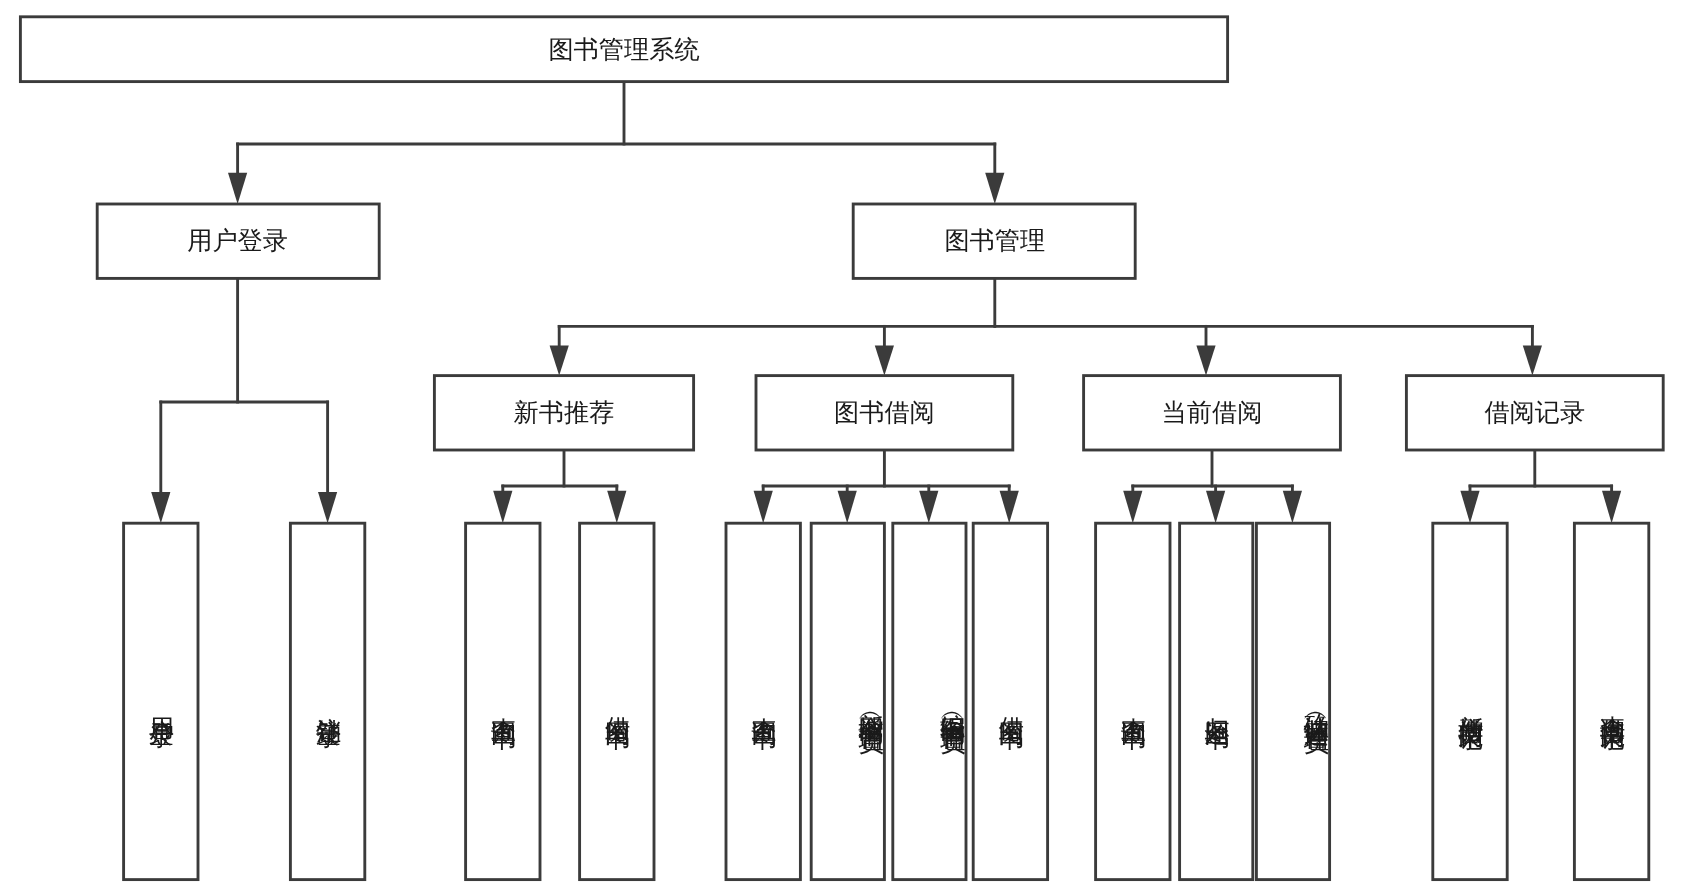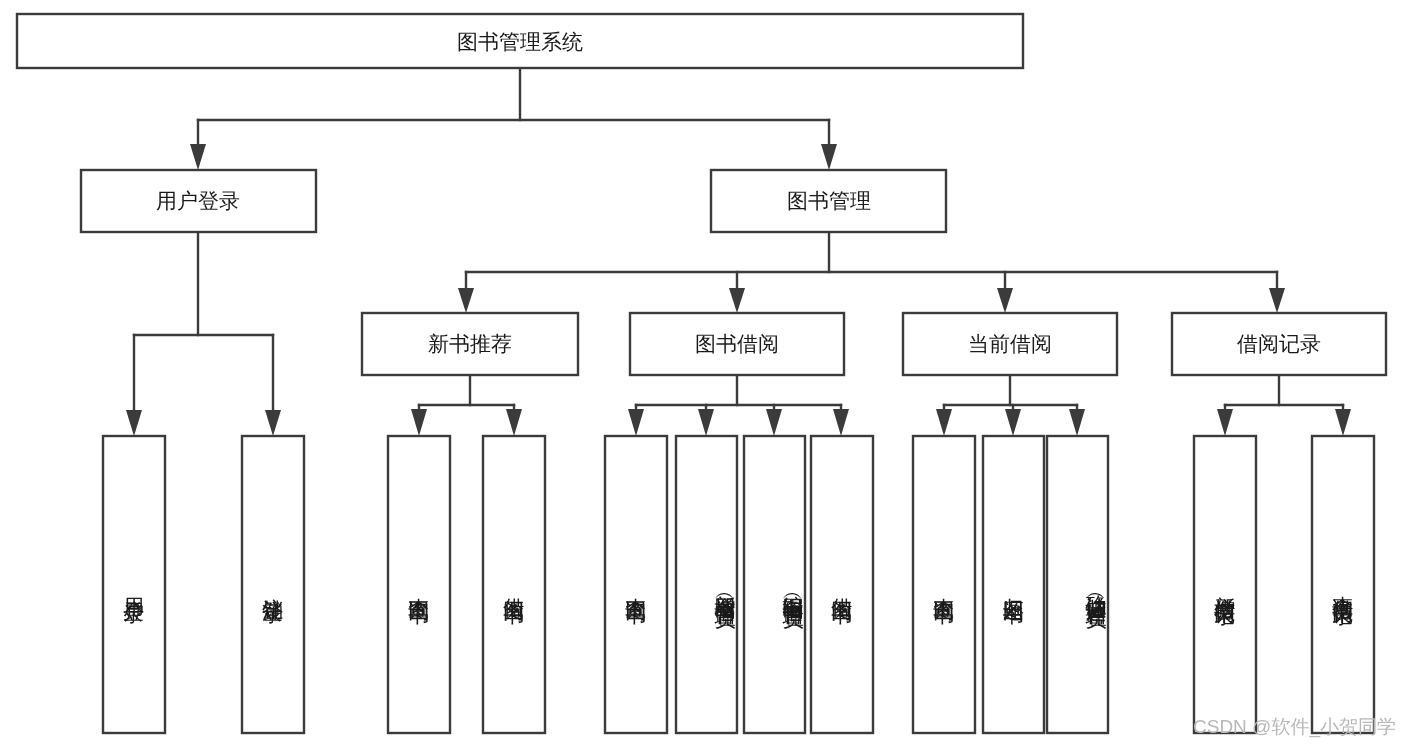--- a/index.html
+++ b/index.html
@@ -203,14 +203,13 @@
   <div class="leaf-label" style="left:744px; top:441px; width:61px; height:292px; display:flex; align-items:flex-start; justify-content:center;">编辑图书（管理员）</div>
   <div class="leaf-label" style="left:811px; top:436px; width:62px; height:297px; display:flex; align-items:center; justify-content:center;">借阅图书</div>
 
   <div class="leaf-label" style="left:913px; top:436px; width:62px; height:297px; display:flex; align-items:center; justify-content:center;">查询图书</div>
   <div class="leaf-label" style="left:983px; top:436px; width:61px; height:297px; display:flex; align-items:center; justify-content:center;">归还图书</div>
   <div class="leaf-label" style="left:1047px; top:441px; width:61px; height:292px; display:flex; align-items:flex-start; justify-content:center;">确认归还（管理员）</div>
 
   <div class="leaf-label" style="left:1194px; top:436px; width:62px; height:297px; display:flex; align-items:center; justify-content:center;">新增借阅记录</div>
   <div class="leaf-label" style="left:1312px; top:436px; width:62px; height:297px; display:flex; align-items:center; justify-content:center;">查询借阅记录</div>
 
-  <div class="watermark" style="left:1193px; top:714px;">CSDN @软件_小贺同学</div>
 </div>
 
 </body></html>

